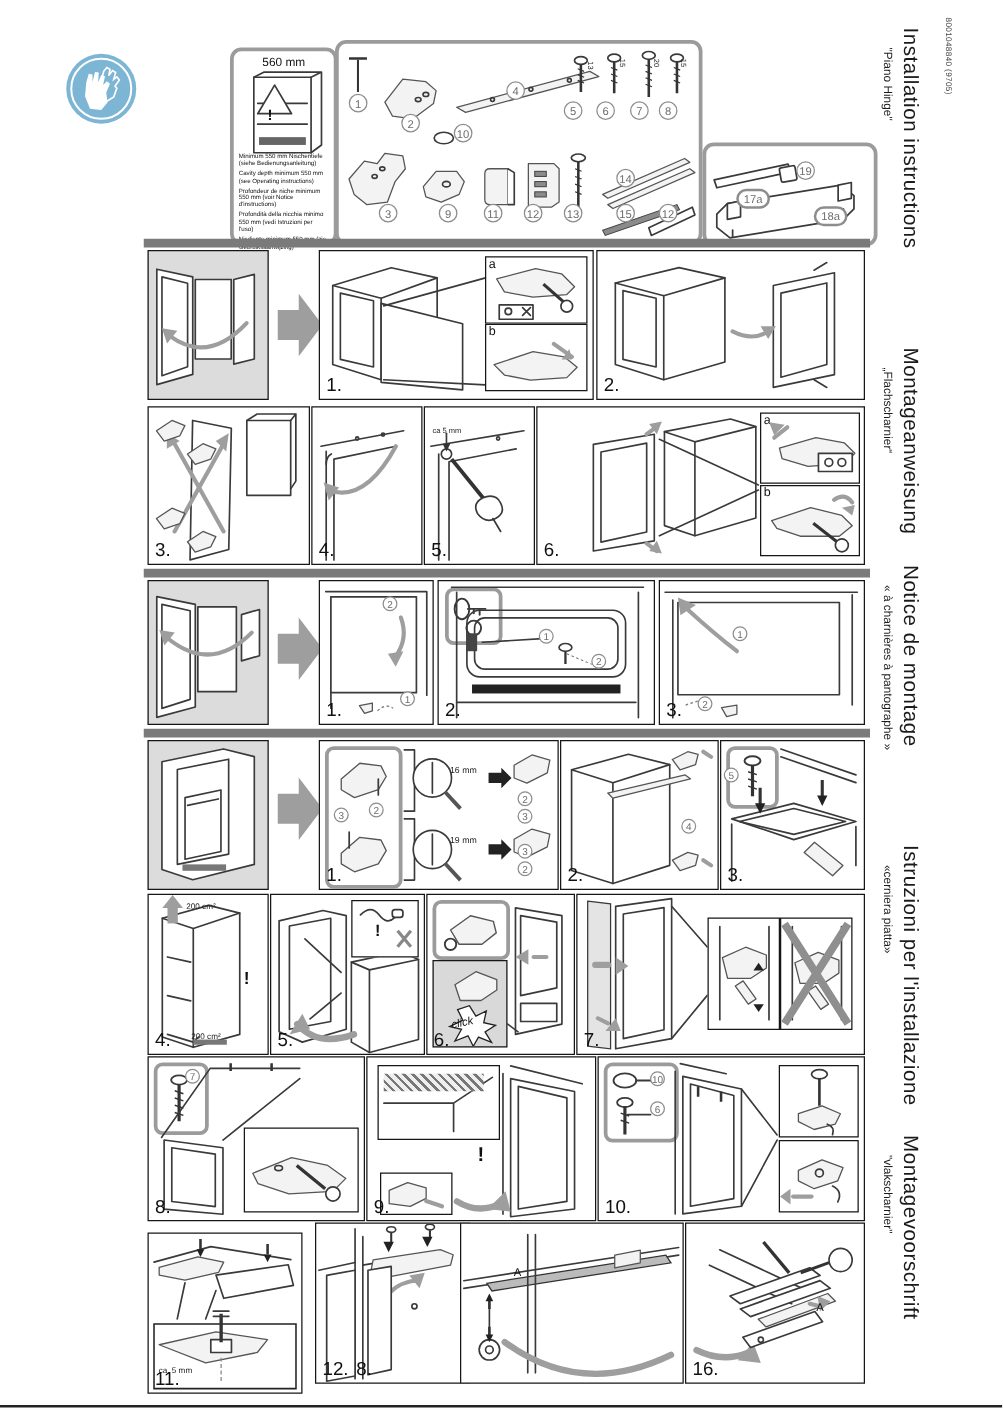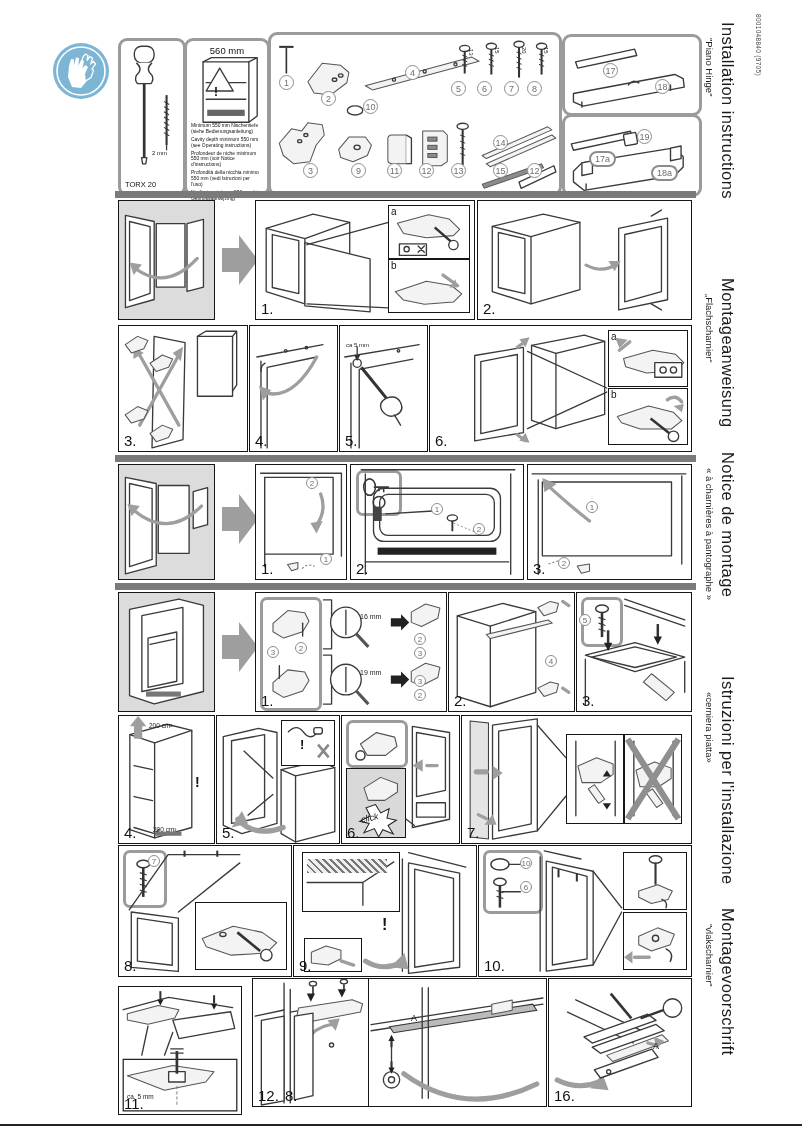--- a/index.html
+++ b/index.html
@@ -70,33 +70,20 @@
 
   <div class="abs" style="left:52px;top:42px;width:58px;height:58px">
     <svg class="art" viewBox="0 0 58 58">
       <circle cx="29" cy="29" r="28" fill="#7cb6d4"></circle>
       <circle cx="29" cy="29" r="24" fill="none" stroke="#fff" stroke-width="1.6"></circle>
       <path d="M31 15 l2.5 -3 2.5 1.5 -1 5 3 -4 2.5 1.5 -1.5 5.5 2.5 -2 2 2.5 -3.5 5 1.5 1.5 -2.5 7 -7 4.5 -5.5 -8 z" fill="none" stroke="#fff" stroke-width="1.3"></path>
       <path d="M17 24 l2 -7 3 .5 0 6 2 -8 3 .5 -.5 8 2.5 -6 3 1 -1.5 7 3 -3 2.5 2 -3 7 1 8 -5 6 -9 -1 -4 -10 z" fill="#fff"></path>
     </svg>
   </div>
 
-  <div class="rpanel" style="left:118px;top:38px;width:62px;height:152px">
-    <svg class="art" viewBox="0 0 56 146">
-      <rect x="11" y="5" width="19" height="16" rx="7" class="fw"></rect>
-      <path d="M13 21 q7 6 0 12 q-2 4 1 8 h13 q3 -4 1 -8 q-7 -6 0 -12" class="fw"></path>
-      <line x1="20.5" y1="41" x2="20.5" y2="112" stroke="#333" stroke-width="2.6"></line>
-      <path d="M18 112 h5 l-1 6 h-3 z" class="fw"></path>
-      <line x1="42" y1="52" x2="42" y2="100" stroke="#333" stroke-width="2"></line>
-      <path d="M39.5 58 l5 3 M39.5 63 l5 3 M39.5 68 l5 3 M39.5 73 l5 3 M39.5 78 l5 3 M39.5 83 l5 3 M39.5 88 l5 3" stroke="#333" stroke-width="1"></path>
-      <path d="M42 100 l0 5" stroke="#333" stroke-width="1.2"></path>
-    </svg>
-    <div class="tiny" style="left:31px;top:109px">2 mm</div>
-    <div class="abs" style="left:4px;bottom:4px;font-size:7.5px">TORX 20</div>
-  </div>
 
   <div class="rpanel" style="left:184px;top:38px;width:80px;height:152px">
     <div class="abs" style="left:0;right:0;top:4px;text-align:center;font-size:9.5px">560 mm</div>
     <svg class="art" viewBox="0 0 74 146">
       <path d="M14 20 h44 v58 h-44 z" class="fw"></path>
       <path d="M58 20 l8 -4 v56 l-8 6 M14 20 l8 -4 h44" class="ln"></path>
       <line x1="17" y1="40" x2="55" y2="40" class="ln"></line>
       <line x1="17" y1="56" x2="55" y2="56" class="ln"></line>
       <rect x="18" y="66" width="36" height="6" fill="#666"></rect>
       <polygon points="30,26 43,48 17,48" class="fw" stroke-width="2"></polygon>
@@ -192,31 +179,20 @@
     <div class="circ" style="left:32px;top:128px">3</div>
     <div class="circ" style="left:80px;top:128px">9</div>
     <div class="circ" style="left:116px;top:128px">11</div>
     <div class="circ" style="left:148px;top:128px">12</div>
     <div class="circ" style="left:180px;top:128px">13</div>
     <div class="circ" style="left:222px;top:100px">14</div>
     <div class="circ" style="left:222px;top:128px">15</div>
     <div class="circ" style="left:256px;top:128px">12</div>
   </div>
 
-  <div class="rpanel" style="left:562px;top:34px;width:134px;height:76px">
-    <svg class="art" viewBox="0 0 127 69">
-      <polygon points="10,22 66,10 68,16 12,28" class="fw"></polygon>
-      <path d="M8,52 l96,-18 8,4 1,8 -96,18 -9,-4 z" class="fw"></path>
-      <path d="M60,44 q4,-6 10,-2" class="ln"></path>
-      <line x1="16" y1="60" x2="16" y2="65" class="ln"></line>
-        <line x1="100" y1="44" x2="100" y2="49" class="ln"></line>
-    </svg>
-    <div class="circ" style="left:38px;top:26px">17</div>
-    <div class="circ" style="left:90px;top:42px">18</div>
-  </div>
   <div class="rpanel" style="left:562px;top:114px;width:134px;height:77px">
     <svg class="art" viewBox="0 0 127 70">
       <polygon points="6,24 62,12 64,18 8,30" class="fw"></polygon>
       <rect x="56" y="14" width="12" height="11" rx="1.5" class="fw" transform="rotate(-10 62 19)"></rect>
       <path d="M8,50 l8,-8 86,-14 10,8 0,10 -8,8 -86,14 -10,-8 z" class="fw"></path>
       <path d="M16,42 l10,-2 0,12 -10,2 z M100,28 l10,-2 0,12 -10,2 z" class="fw"></path>
       <line x1="20" y1="62" x2="20" y2="67" class="ln"></line>
         <line x1="104" y1="46" x2="104" y2="51" class="ln"></line>
     </svg>
     <div class="ovalb" style="left:24px;top:34px">17a</div>

